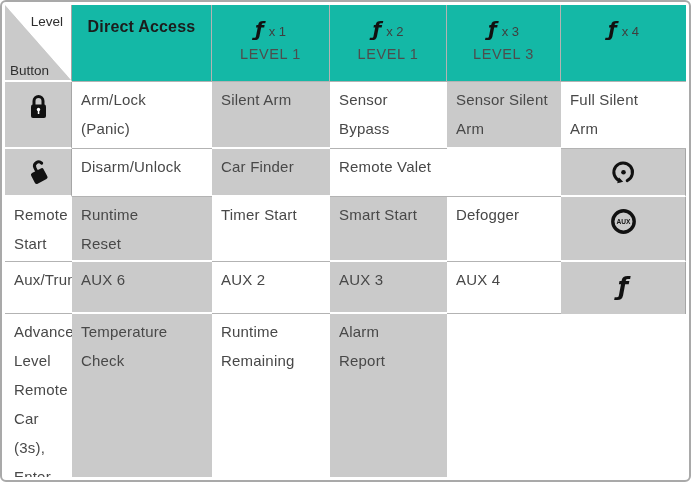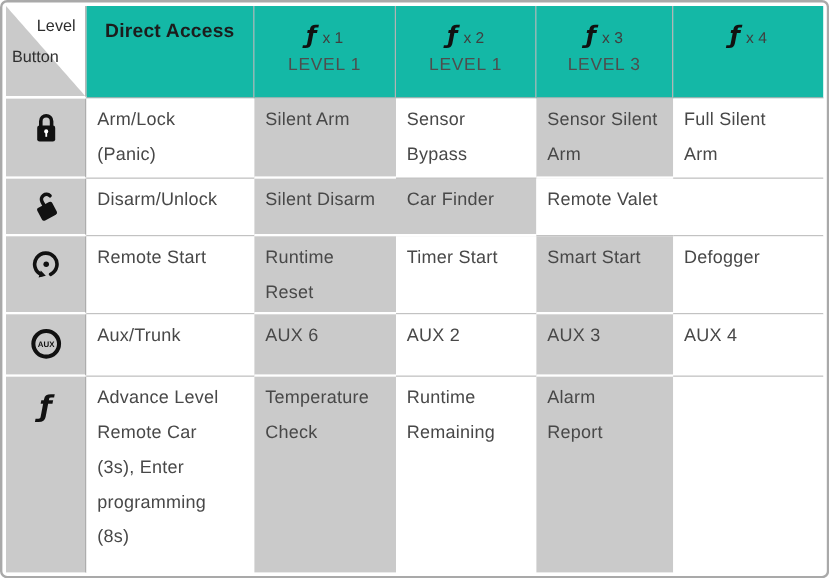--- a/index.html
+++ b/index.html
@@ -24,21 +24,21 @@
 
   
   .corner {
     position:relative;
     background:linear-gradient(to bottom left,#fff 0 49.6%,#cacaca 50.4% 100%);
     border-right:1px solid #a6a6a6;
     border-bottom:2px solid #fff;
     font-size:13.5px; color:#2e2e2e;
   }
   .corner .lvl { position:absolute; top:9px; right:8px; }
-  .corner .btn { position:absolute; bottom:25px; left:5px; }
+  .corner .btn { position:absolute; bottom:2px; left:5px; }
 
   .hdr {
     background:#14b8a6;
     border-bottom:1px solid #b3b3b3;
     border-right:1px solid #b3b3b3;
     text-align:center;
   }
   .hdr.lastcol { border-right:none; }
   .hdr-da {
     padding-top:13px;
@@ -129,21 +129,20 @@
     <div class="cell bcell white">Full Silent
 Arm</div>
 
     <div class="cell iconcell">
       <svg class="tilt" width="23" height="25" viewBox="0 0 23 25">
         <path d="M10.5 10.5 V7 a4.2 4.2 0 0 1 8.2 -1.3" fill="none" stroke="#111" stroke-width="3" stroke-linecap="round"></path>
         <rect x="3.5" y="10" width="14" height="12" rx="2" fill="#111"></rect>
       </svg>
     </div>
     <div class="cell bcell white">Disarm/Unlock</div>
-    <div class="cell bcell gray">Silent Disarm</div>
     <div class="cell bcell gray">Car Finder</div>
     <div class="cell bcell white">Remote Valet</div>
     <div class="cell bcell white"></div>
 
     <div class="cell iconcell">
       <svg width="25" height="25" viewBox="0 0 25 25">
         <path d="M8.6 20.8 A9.3 9.3 0 1 1 16.2 20.6" fill="none" stroke="#111" stroke-width="3" stroke-linecap="round"></path>
         <path d="M6.2 23.2 l6 -1.4 -4.2 -4.4 z" fill="#111"></path>
         <circle cx="12.5" cy="12.3" r="2.3" fill="#111"></circle>
       </svg>

